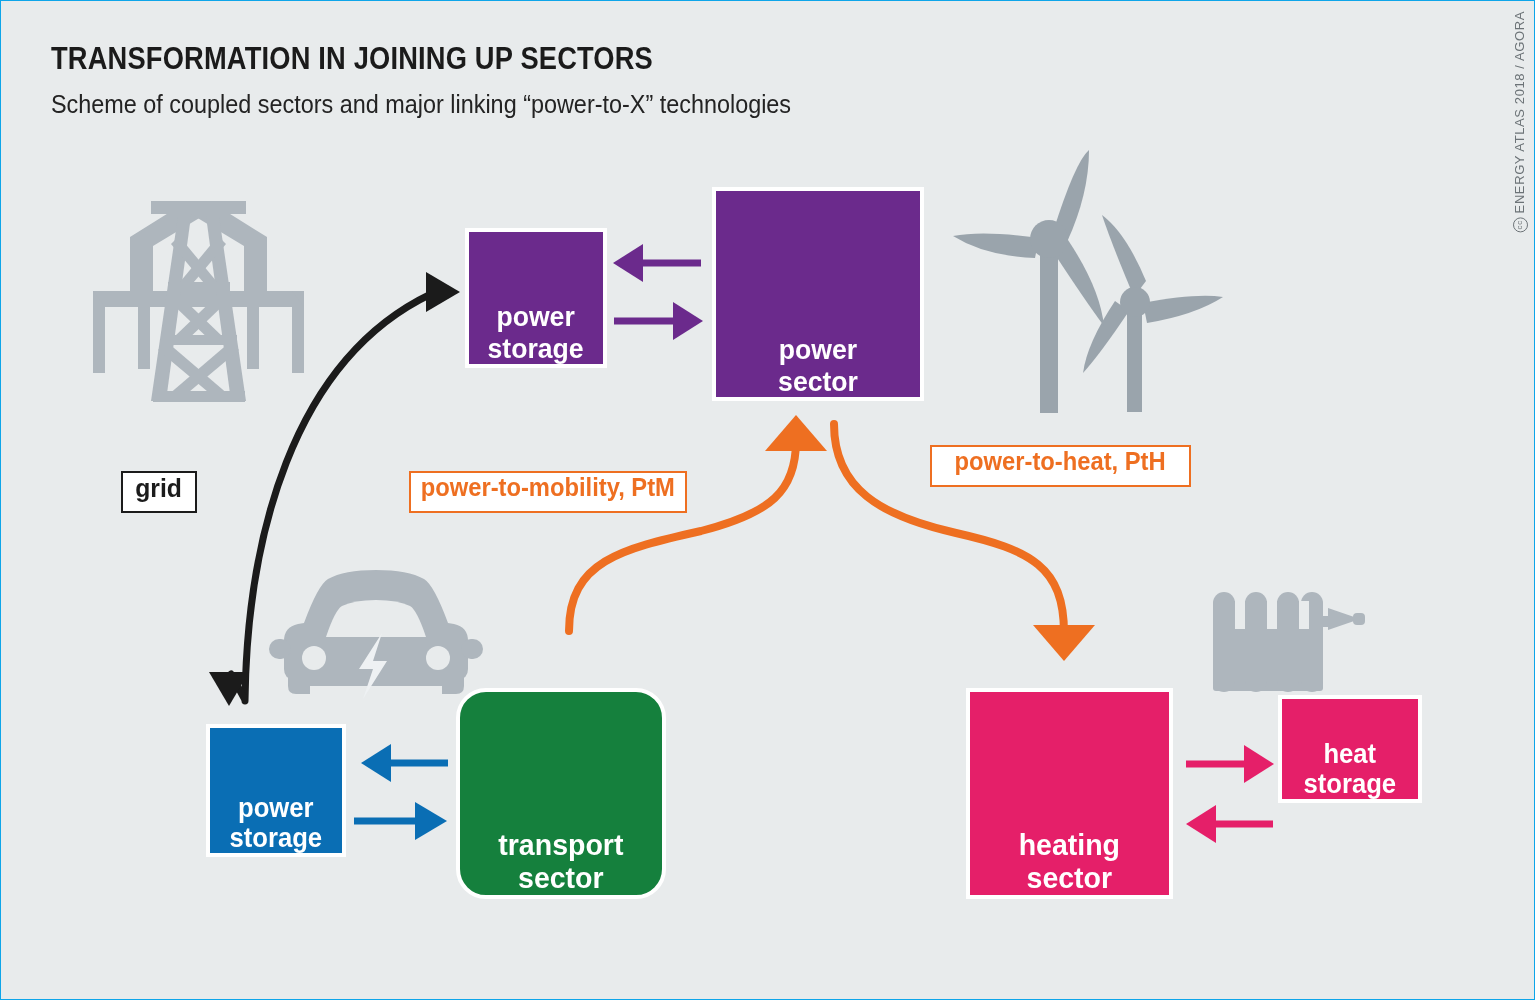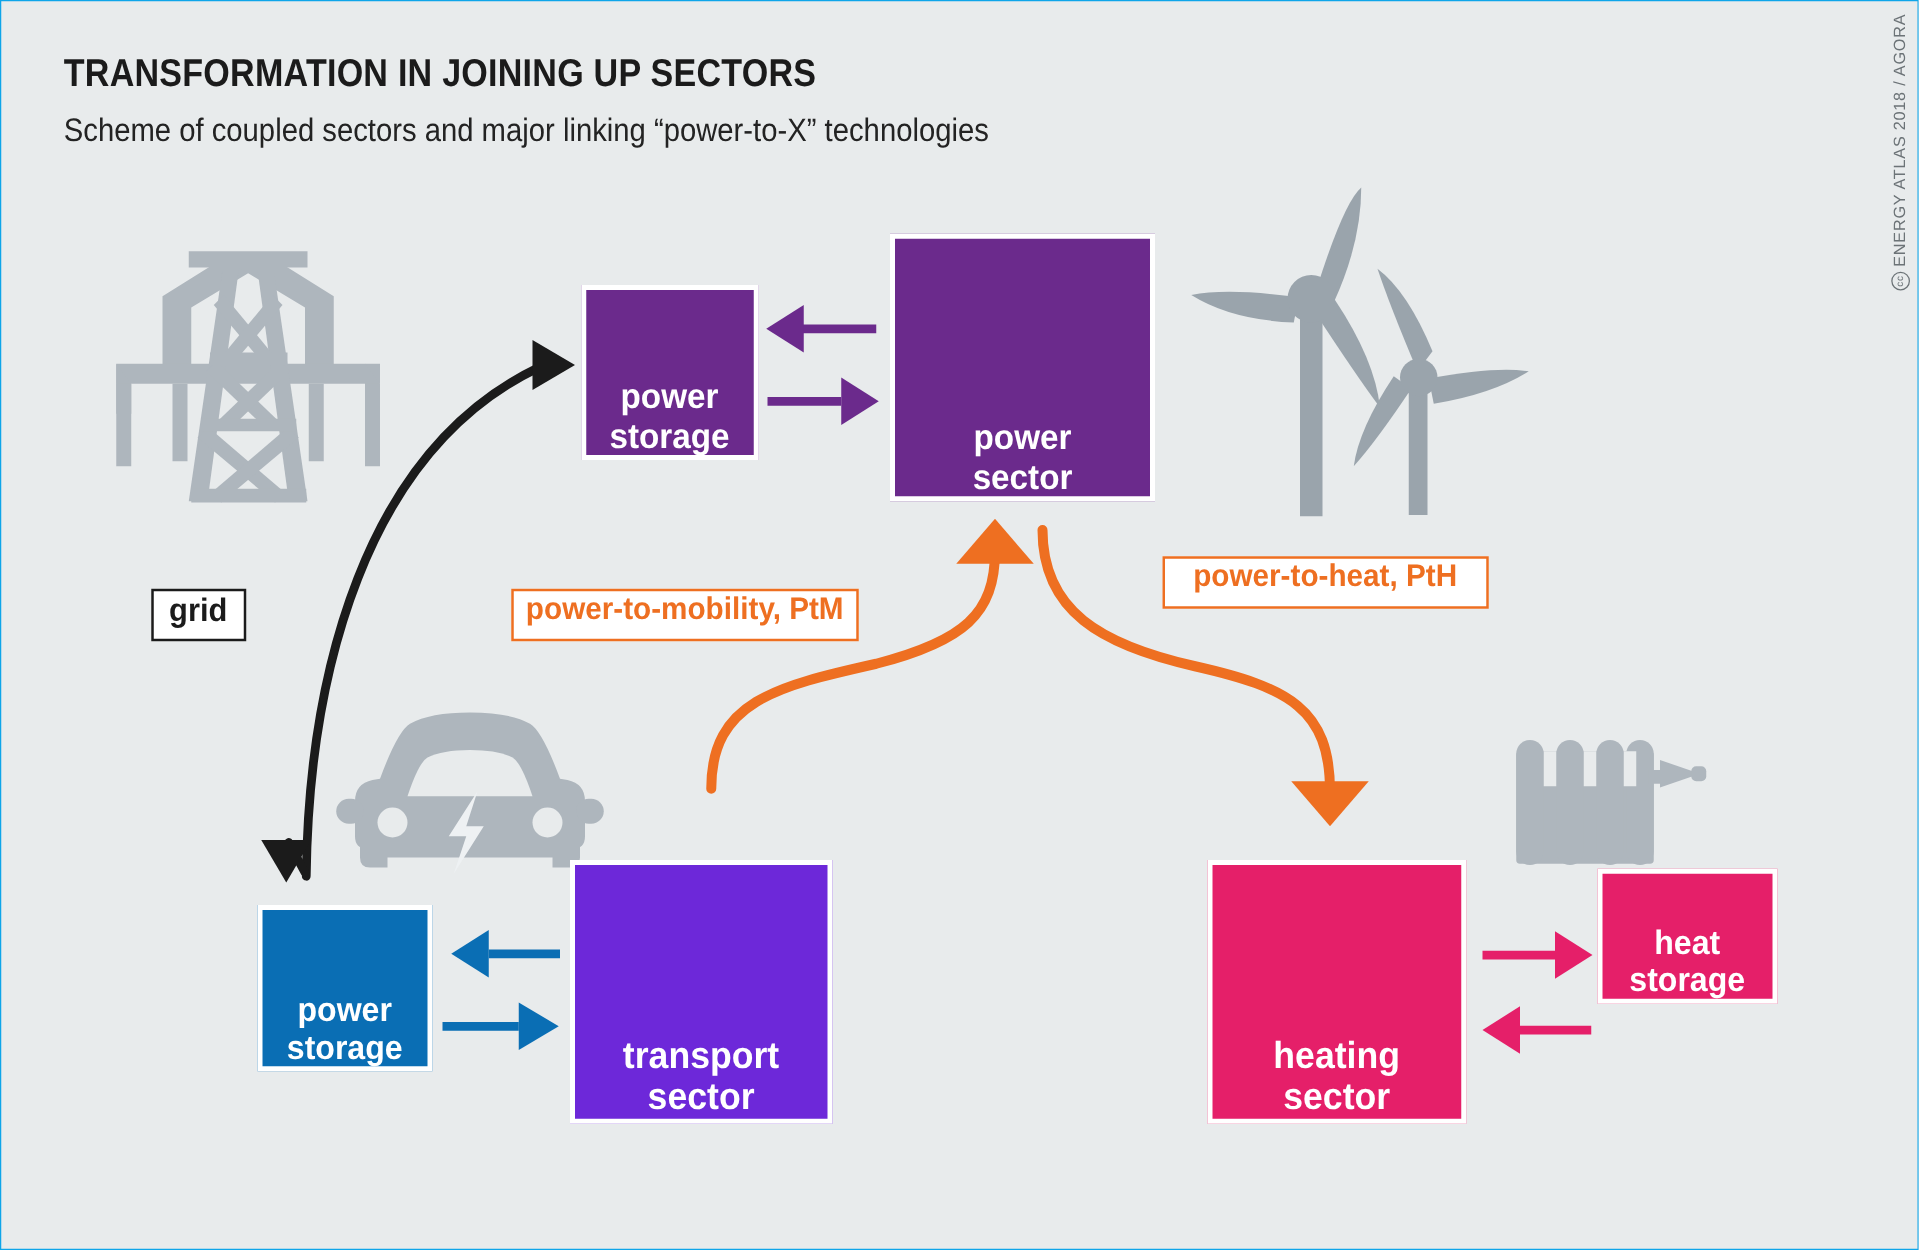--- a/index.html
+++ b/index.html
@@ -76,21 +76,21 @@
     justify-content:center;
     text-align:center;
     line-height:1.12;
     white-space:pre-line;
   }
   .box span{display:block;transform:scaleX(0.95);}
 
   #box-power-storage-top{ left:464px; top:227px;  width:142px; height:140px; background:#6b2a8c; font-size:28px;}
   #box-power-sector    { left:711px; top:186px;  width:212px; height:214px; background:#6b2a8c; font-size:28px;}
   #box-power-storage-bottom{ left:205px; top:723px; width:140px; height:133px; background:#0a6eb4; font-size:27px;}
-  #box-transport-sector{ left:455px; top:687px;  width:210px; height:211px; background:#6d28d9; font-size:30px;}
+  #box-transport-sector{ left:455px; top:687px;  width:210px; height:211px; background:#15803d; font-size:30px;border-radius:30px;}
   #box-heating-sector  { left:965px; top:687px;  width:207px; height:211px; background:#e51f69; font-size:30px;}
   #box-heat-storage    { left:1277px;top:694px;  width:144px; height:108px; background:#e51f69; font-size:27px;}
 
   
   .tag{
     position:absolute;
     box-sizing:border-box;
     background:#ffffff;
     font-weight:bold;
     display:flex;

